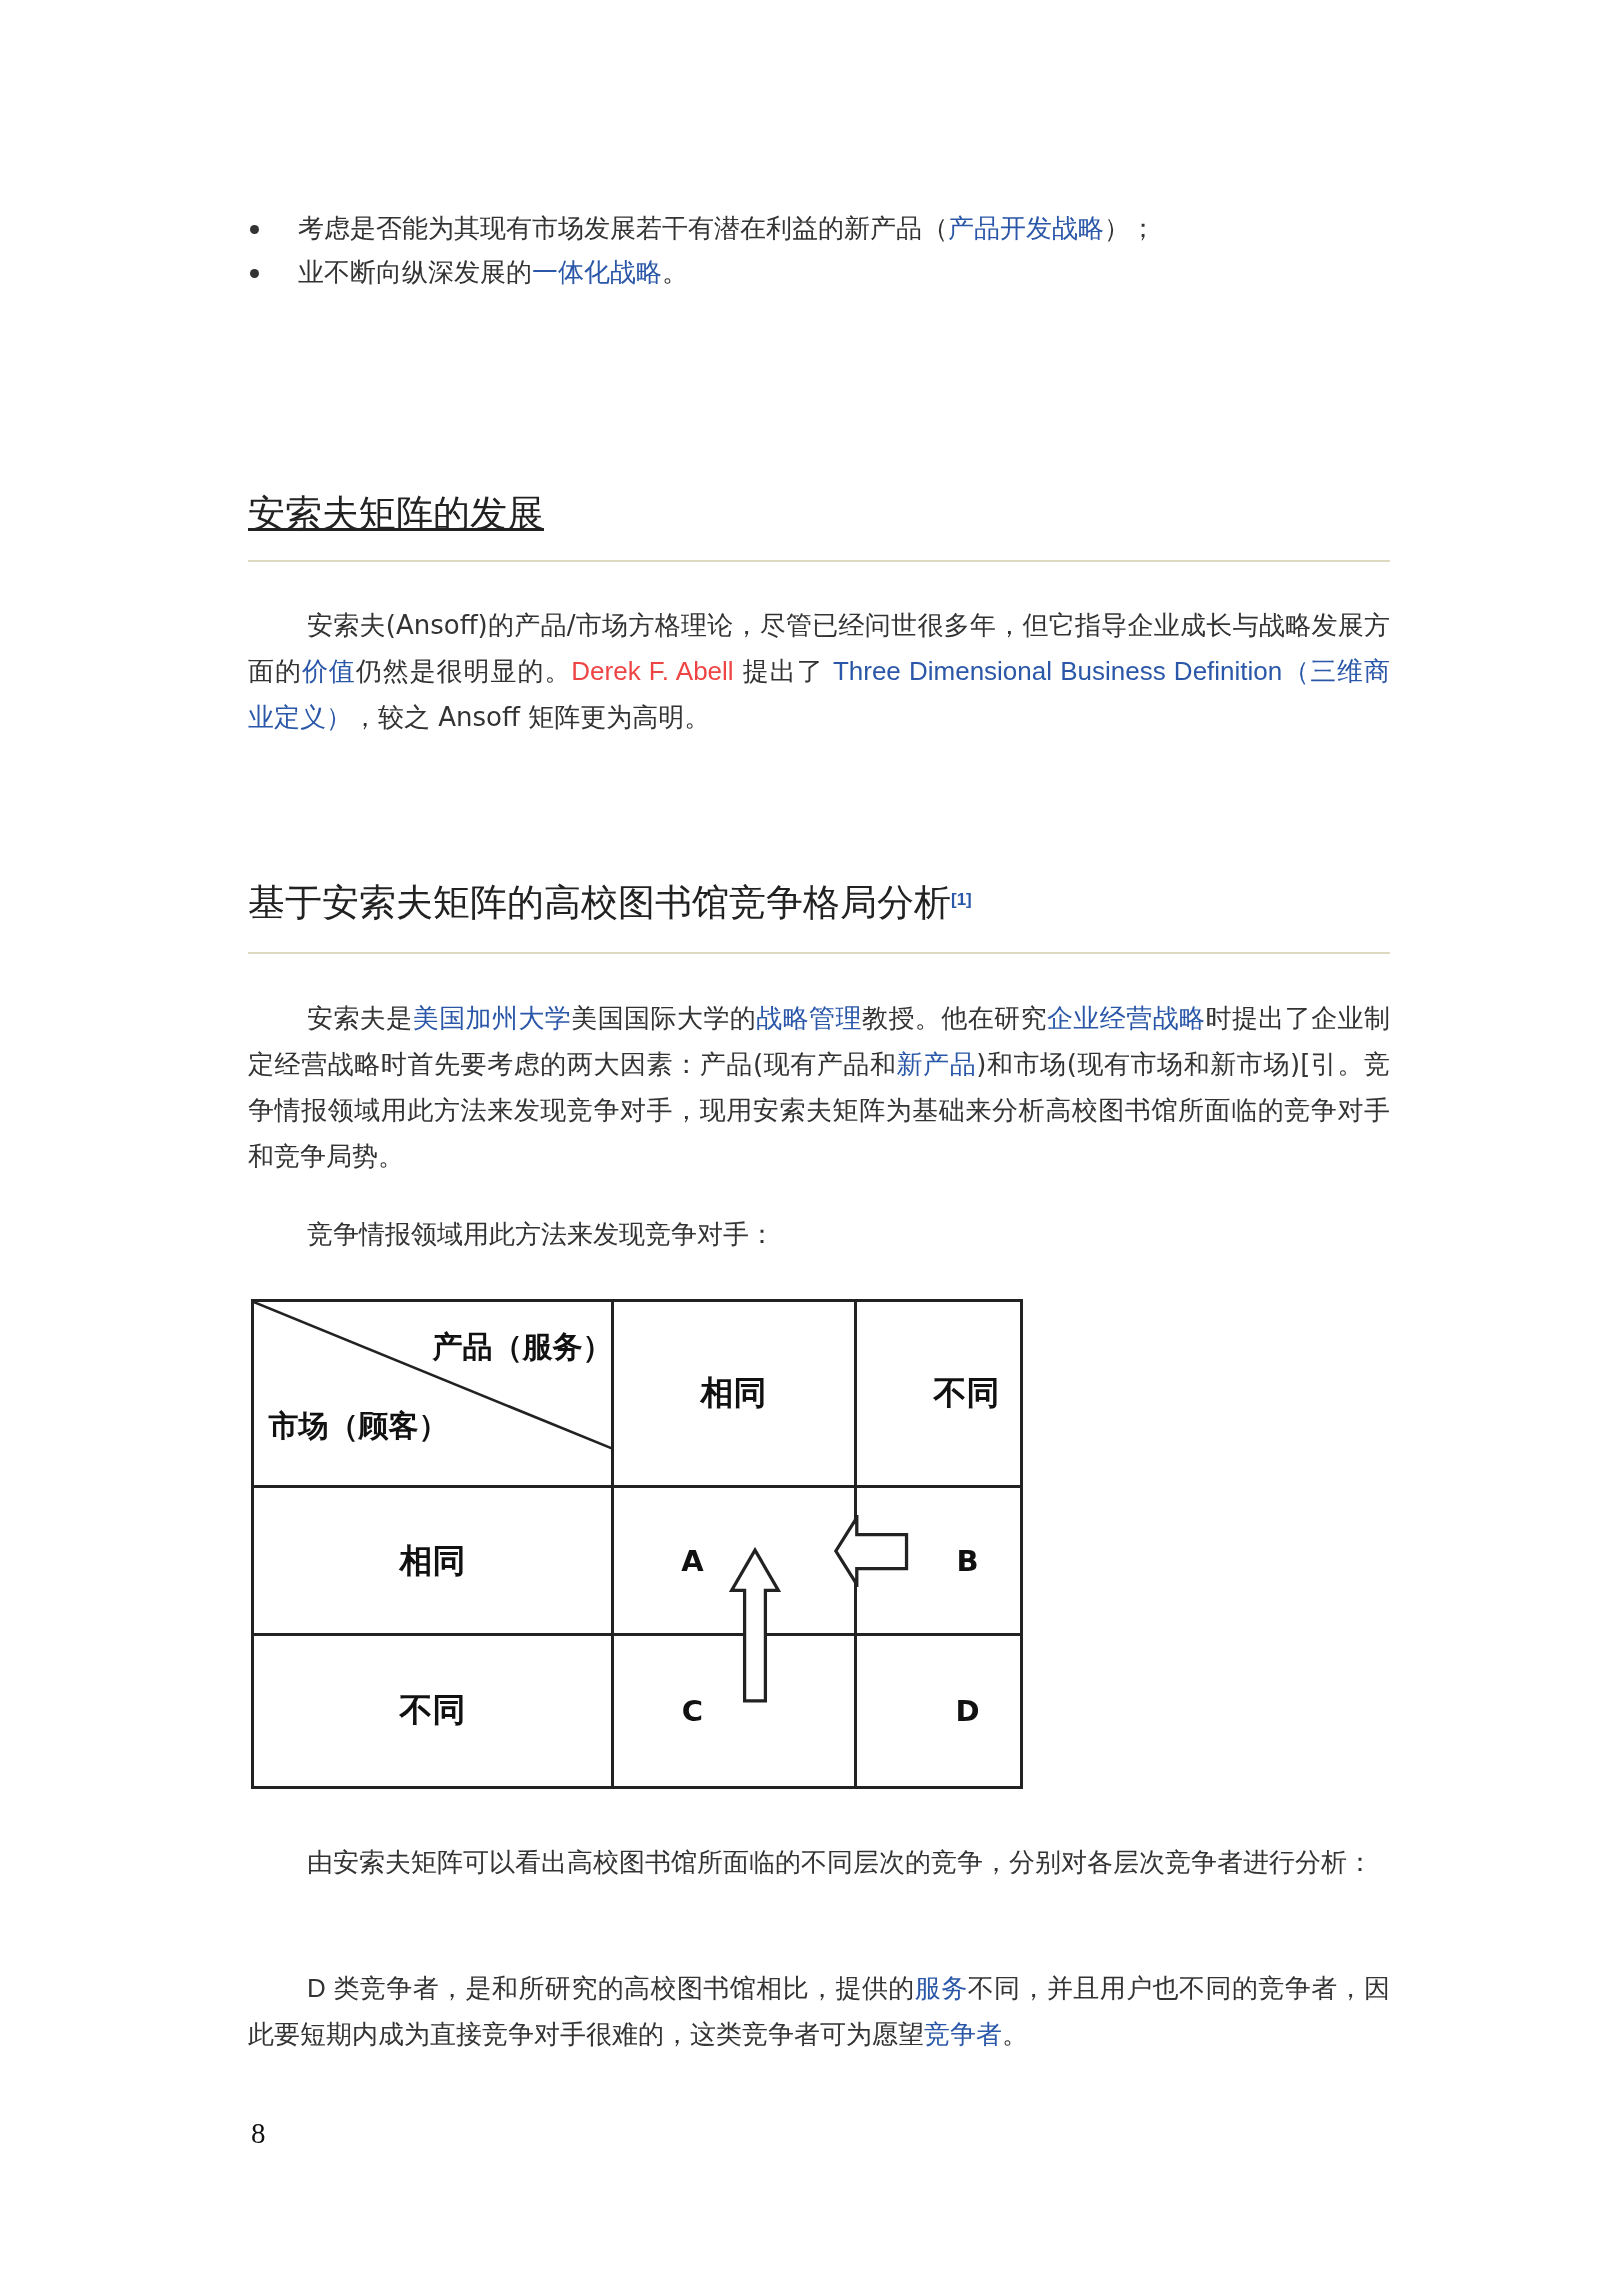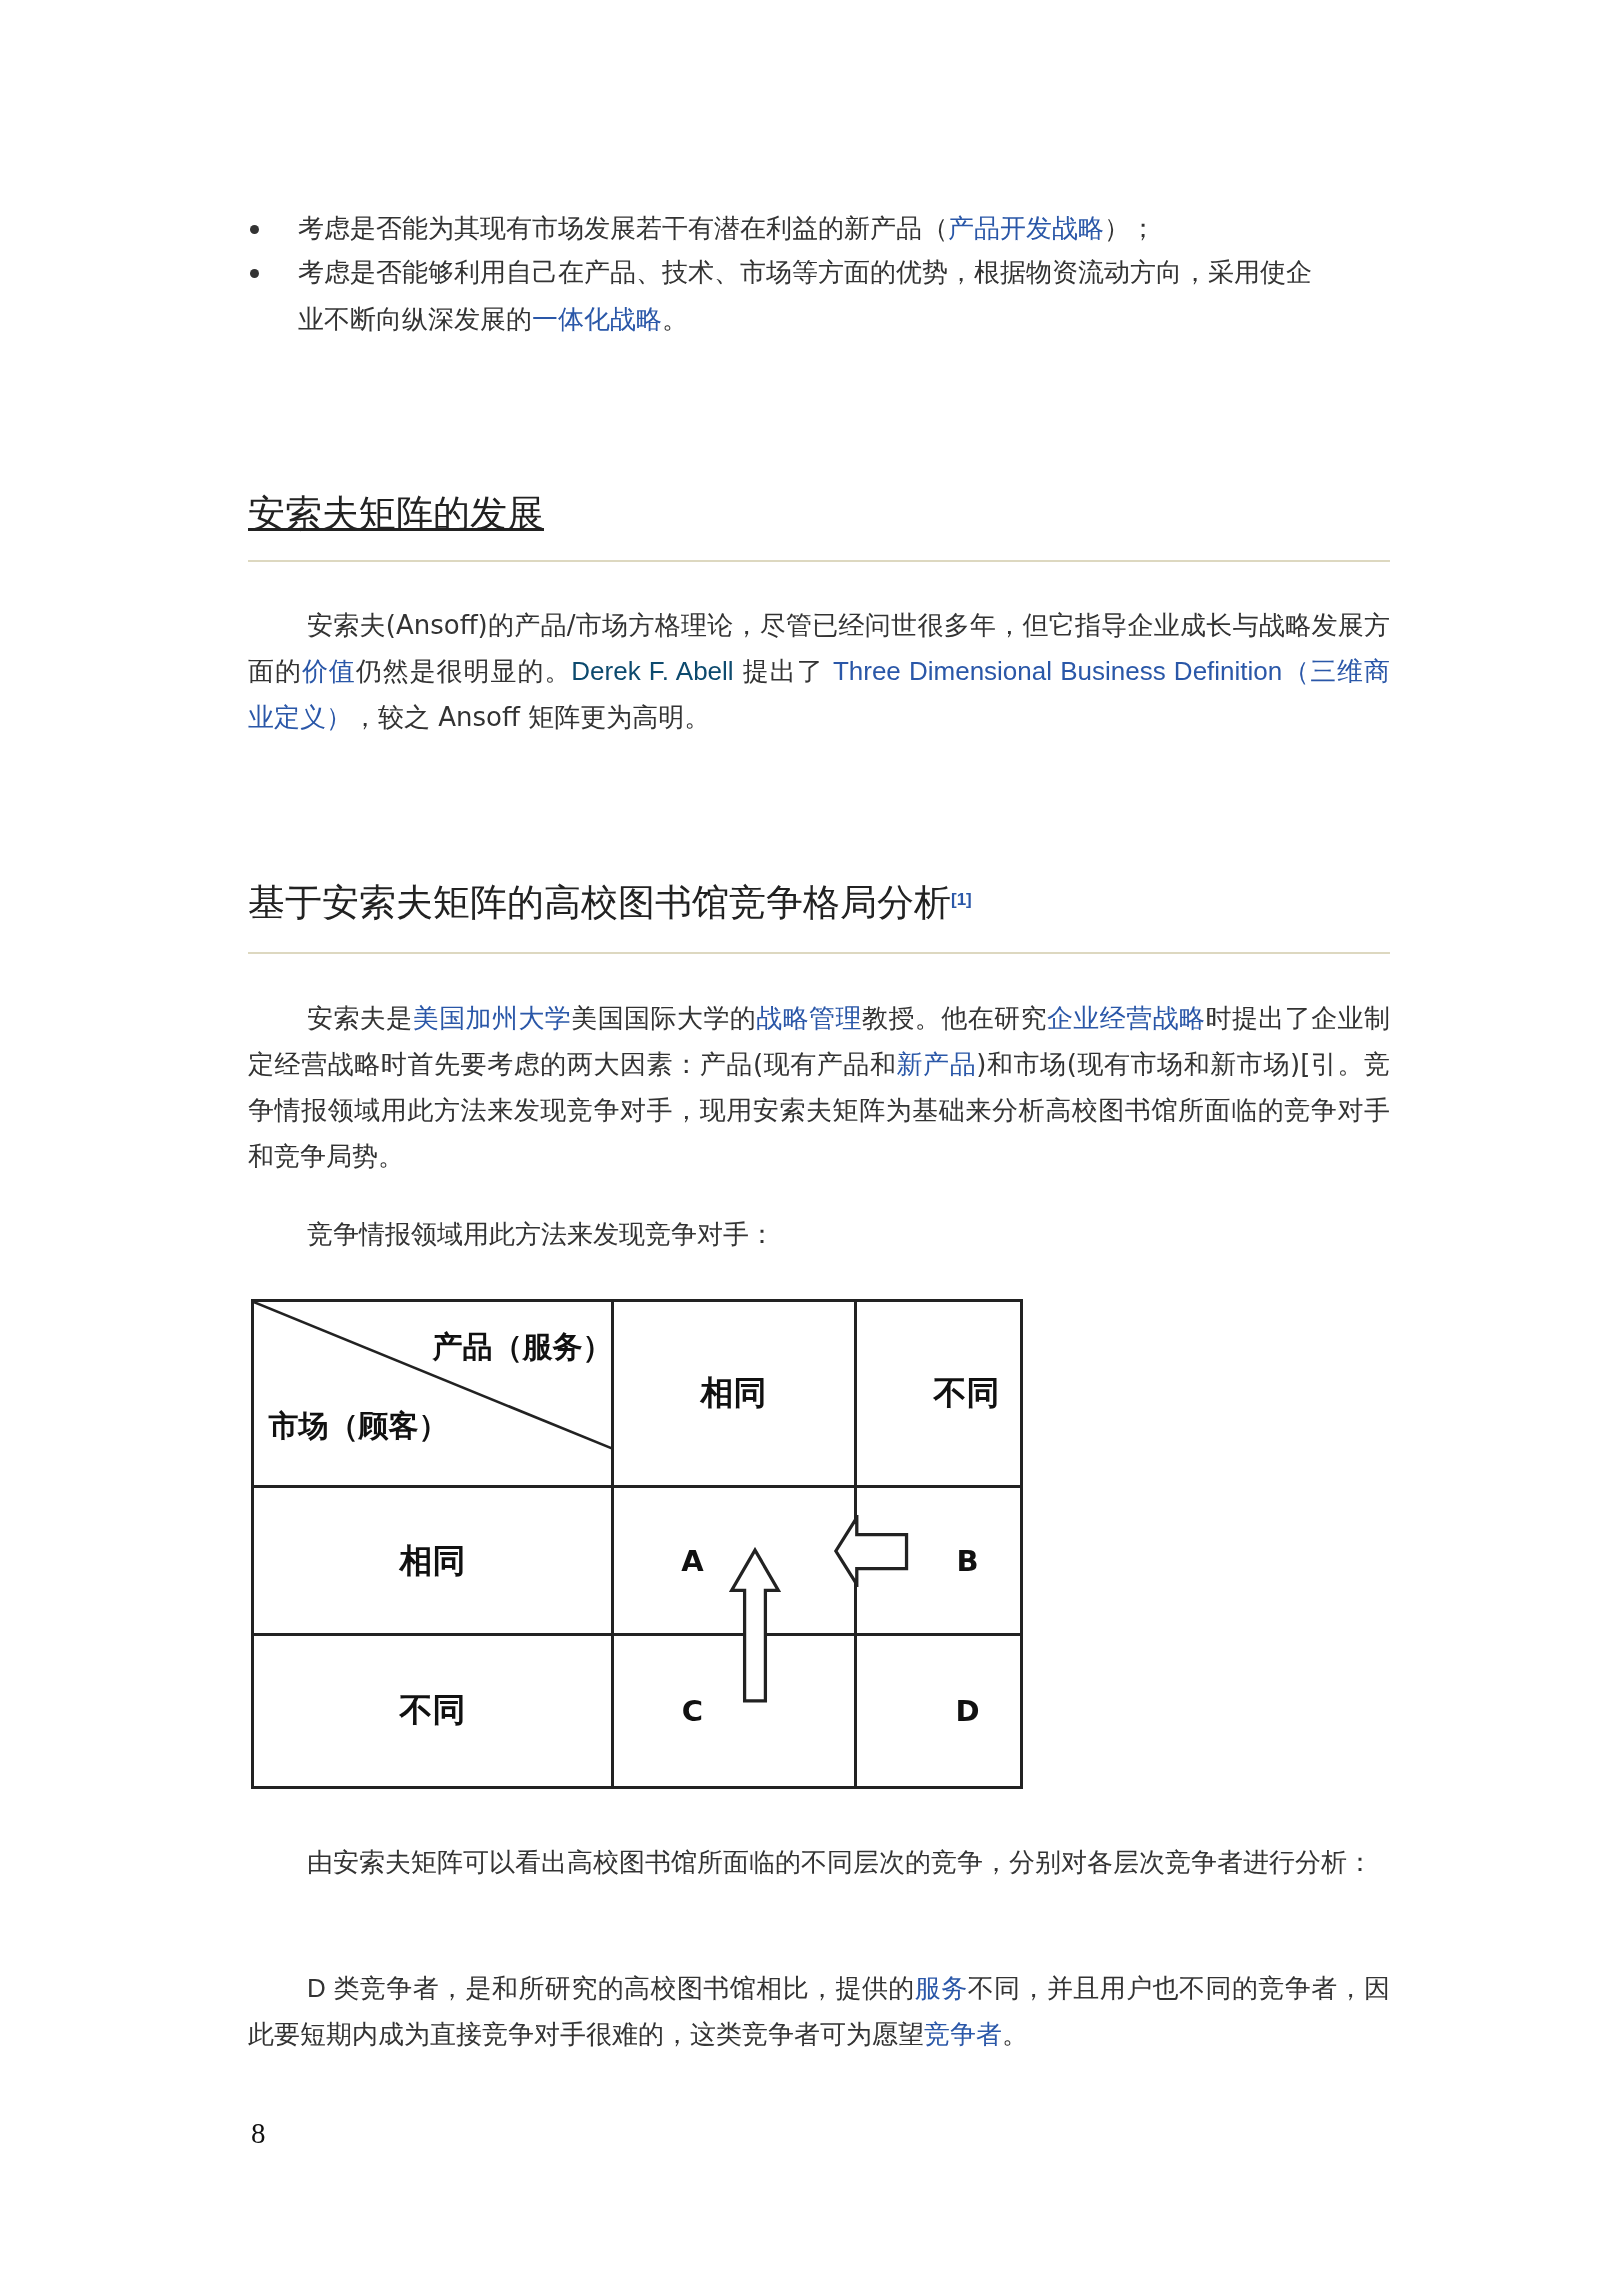--- a/index.html
+++ b/index.html
@@ -1,21 +1,21 @@
 <!DOCTYPE html>
 <html style="font-size:10.5px"><head>
 <meta charset="utf-8">
 <style>
   html, body { margin:0; padding:0; background:#ffffff; }
   body { width:1623px; height:2295px; position:relative; overflow:hidden;
          font-family:"DejaVu Sans", "Liberation Sans", sans-serif; color:#333; }
   .abs { position:absolute; }
   .txt { font-size:26px; line-height:47px; color:#333; }
   .link { color:#2a57a8;margin-top:32px; }
-  .red { color:#0c4a6e; }
+  .red { color:#ef4444; }
   .latin { font-family:"Liberation Sans", sans-serif; }
   .bullet { position:absolute; width:9.2px; height:9.2px; border-radius:50%; background:#333; }
   .h2 { font-size:37px; color:#222; line-height:52px; }
   .rule { position:absolute; left:248px; width:1142px; height:2px; background:#ddd8c0; }
   sup.ref { font-size:17px; color:#2a57a8; font-weight:bold; vertical-align:top; position:relative; top:-2.6px; font-family:"Liberation Sans", sans-serif; }
   .para { position:absolute; left:248px; width:1142px; font-size:26px; line-height:46px; color:#333; text-align:justify; }
   .indent { text-indent:59px; }
   
   .matrix { position:absolute; left:251px; top:1299px; width:772px; height:490px; border:3.3px solid #222; box-sizing:border-box; }
   .mline { position:absolute; background:#222; }
@@ -24,21 +24,20 @@
 </style>
 </head>
 <body>
 
 <div class="bullet" style="left:250px; top:225px;"></div>
 <div class="abs txt" style="left:298px; top:205px; width:1100px;">
   <span>考虑是否能为其现有市场发展若干有潜在利益的新产品（</span><span class="link">产品开发战略</span><span>）；</span>
 </div>
 <div class="bullet" style="left:250px; top:269px;"></div>
 <div class="abs txt" style="left:298px; top:249px; width:1100px;">
-  <div style="white-space:nowrap;">考虑是否能够利用自己在产品、技术、市场等方面的优势，根据物资流动方向，采用使企</div>
   <div><span>业不断向纵深发展的</span><span class="link">一体化战略</span><span>。</span></div>
 </div>
 
 <div class="abs h2" style="left:248px; top:488px;text-decoration:underline;">安索夫矩阵的发展</div>
 <div class="rule" style="top:560px;"></div>
 <div class="para indent" style="top:602px;">
   <span>安索夫(Ansoff)的产品/市场方格理论，尽管已经问世很多年，但它指导企业成长与战略发展方面的</span><span class="link">价值</span><span>仍然是很明显的。</span><span class="red latin">Derek F. Abell</span><span> 提出了 </span><span class="link latin">Three Dimensional Business Definition（三维商业定义）</span><span>，较之 Ansoff 矩阵更为高明。</span>
 </div>
 
 <div class="abs h2" style="left:248px; top:877px;">

